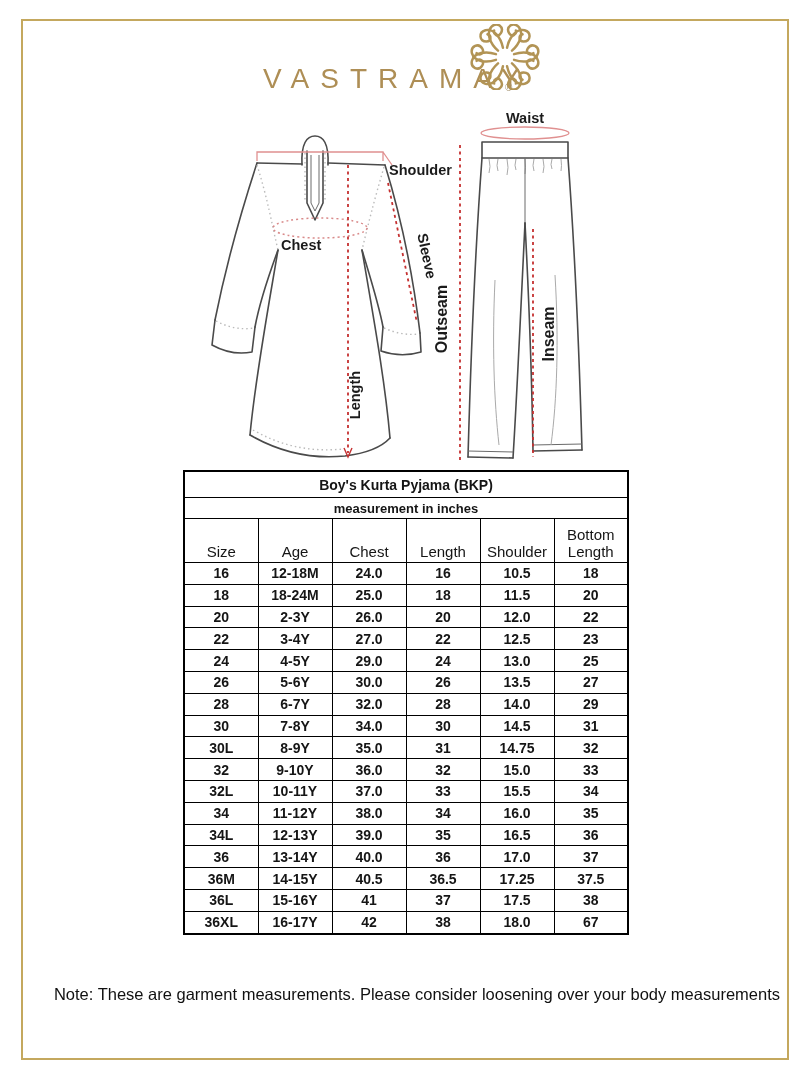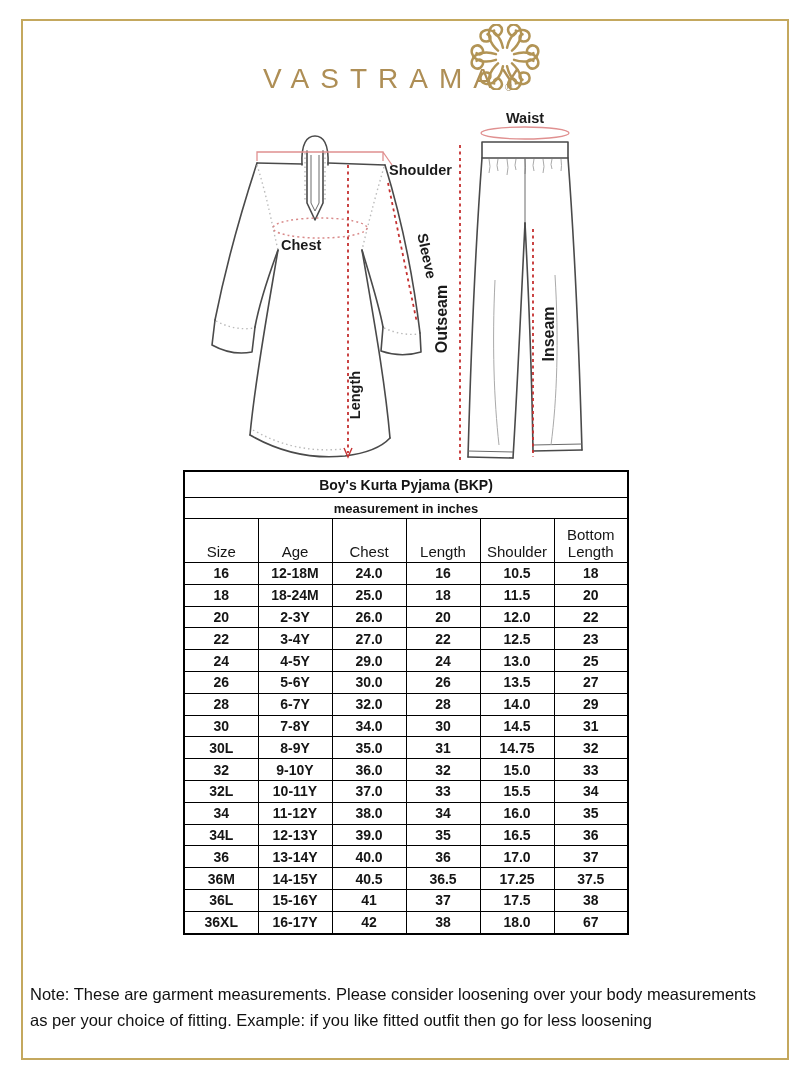--- a/index.html
+++ b/index.html
@@ -27,21 +27,21 @@
   
   table.size{position:absolute;left:183px;top:470px;width:446px;border-collapse:collapse;
              table-layout:fixed;border:2px solid #000;color:#151515;}
   table.size th,table.size td{border:1px solid #000;text-align:center;padding:0;}
   .t-title{font-size:14px;font-weight:700;height:25px;}
   .t-sub{font-size:13px;font-weight:700;height:20px;margin-left:12px;}
   table.size thead th.col{font-size:15px;font-weight:400;height:41px;
                           vertical-align:bottom;padding-bottom:2px;line-height:1.15;}
   table.size tbody td{font-size:14px;font-weight:700;height:20.8px;line-height:1;}
   
-  .note{position:absolute;left:30px;right:30px;top:982px;text-align:left;
+  .note{position:absolute;left:30px;right:30px;top:982px;text-align:right;
         color:#111;font-size:16.5px;line-height:1.55;}
   .note span{display:block;}
 </style>
 </head>
 <body>
 
 <div class="canvas">
   <div class="frame"></div>
 
   <div class="logo-text">VASTRAMAY</div>
@@ -281,15 +281,14 @@
           <td>42</td>
           <td>38</td>
           <td>18.0</td>
           <td>67</td>
         </tr>
       </tbody>
   </table>
 
   <div class="note">
     <span>Note: These are garment measurements. Please consider loosening over your body measurements</span>
-    <span>as per your choice of fitting. Example: if you like fitted outfit then go for less loosening</span>
   </div>
 </div>
 
 </body></html>

